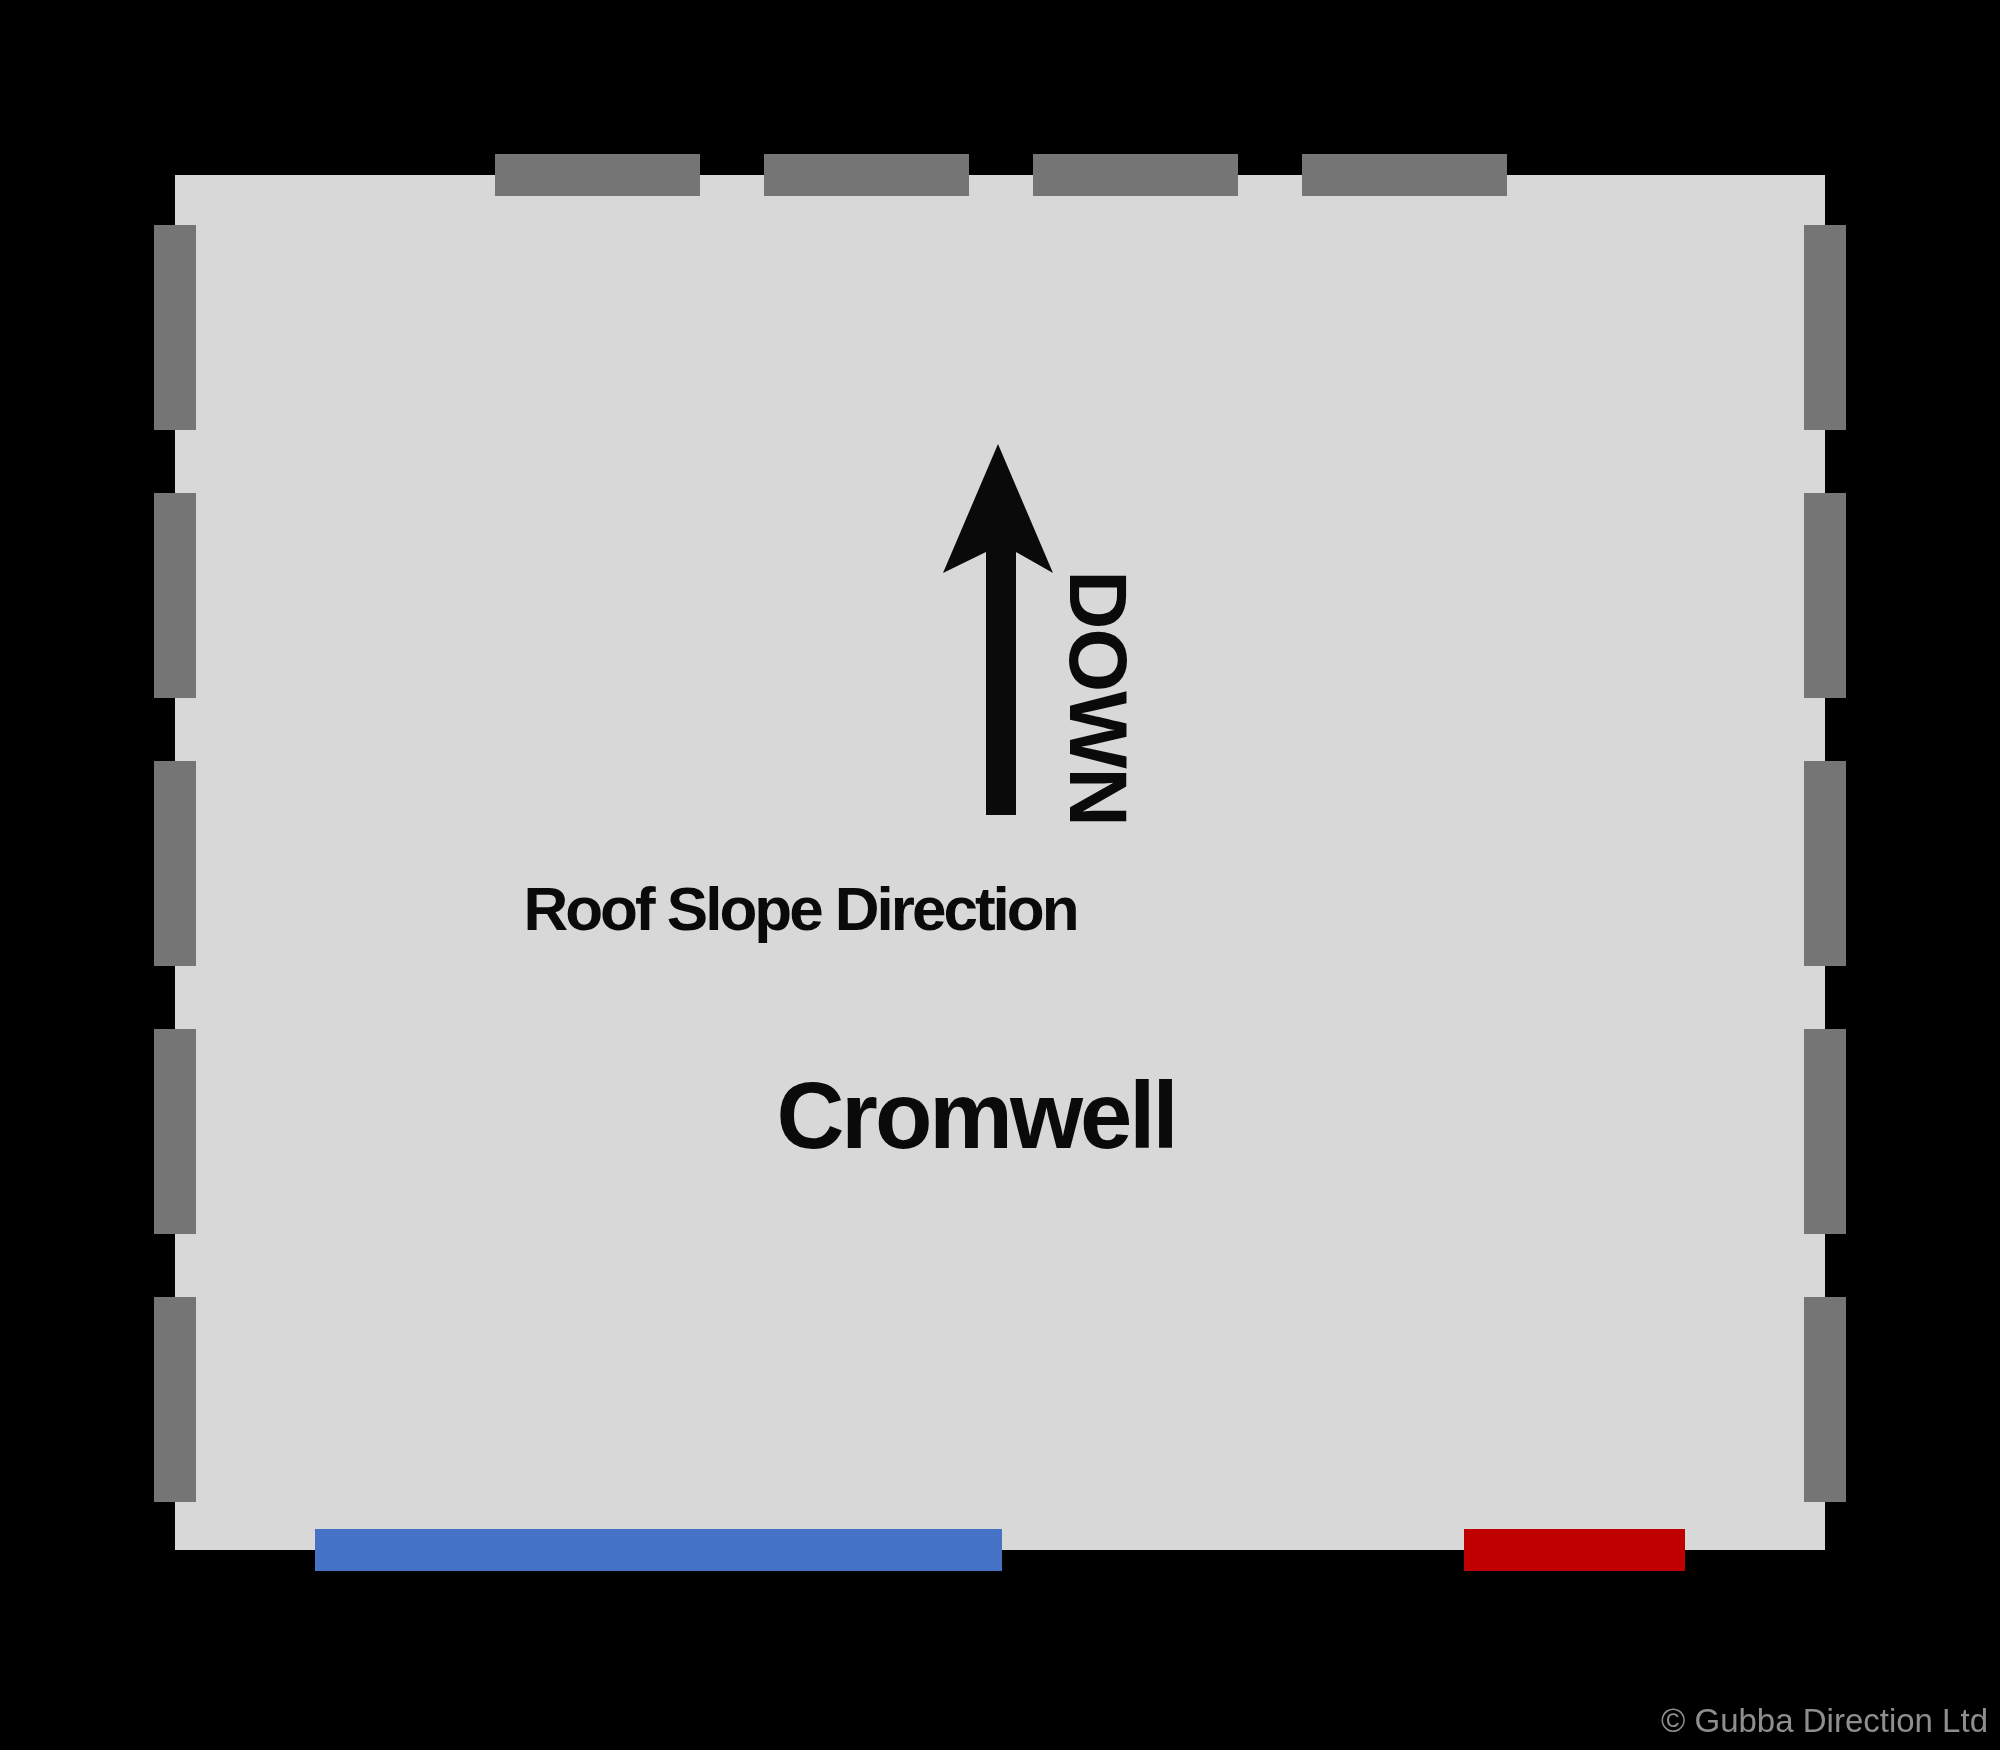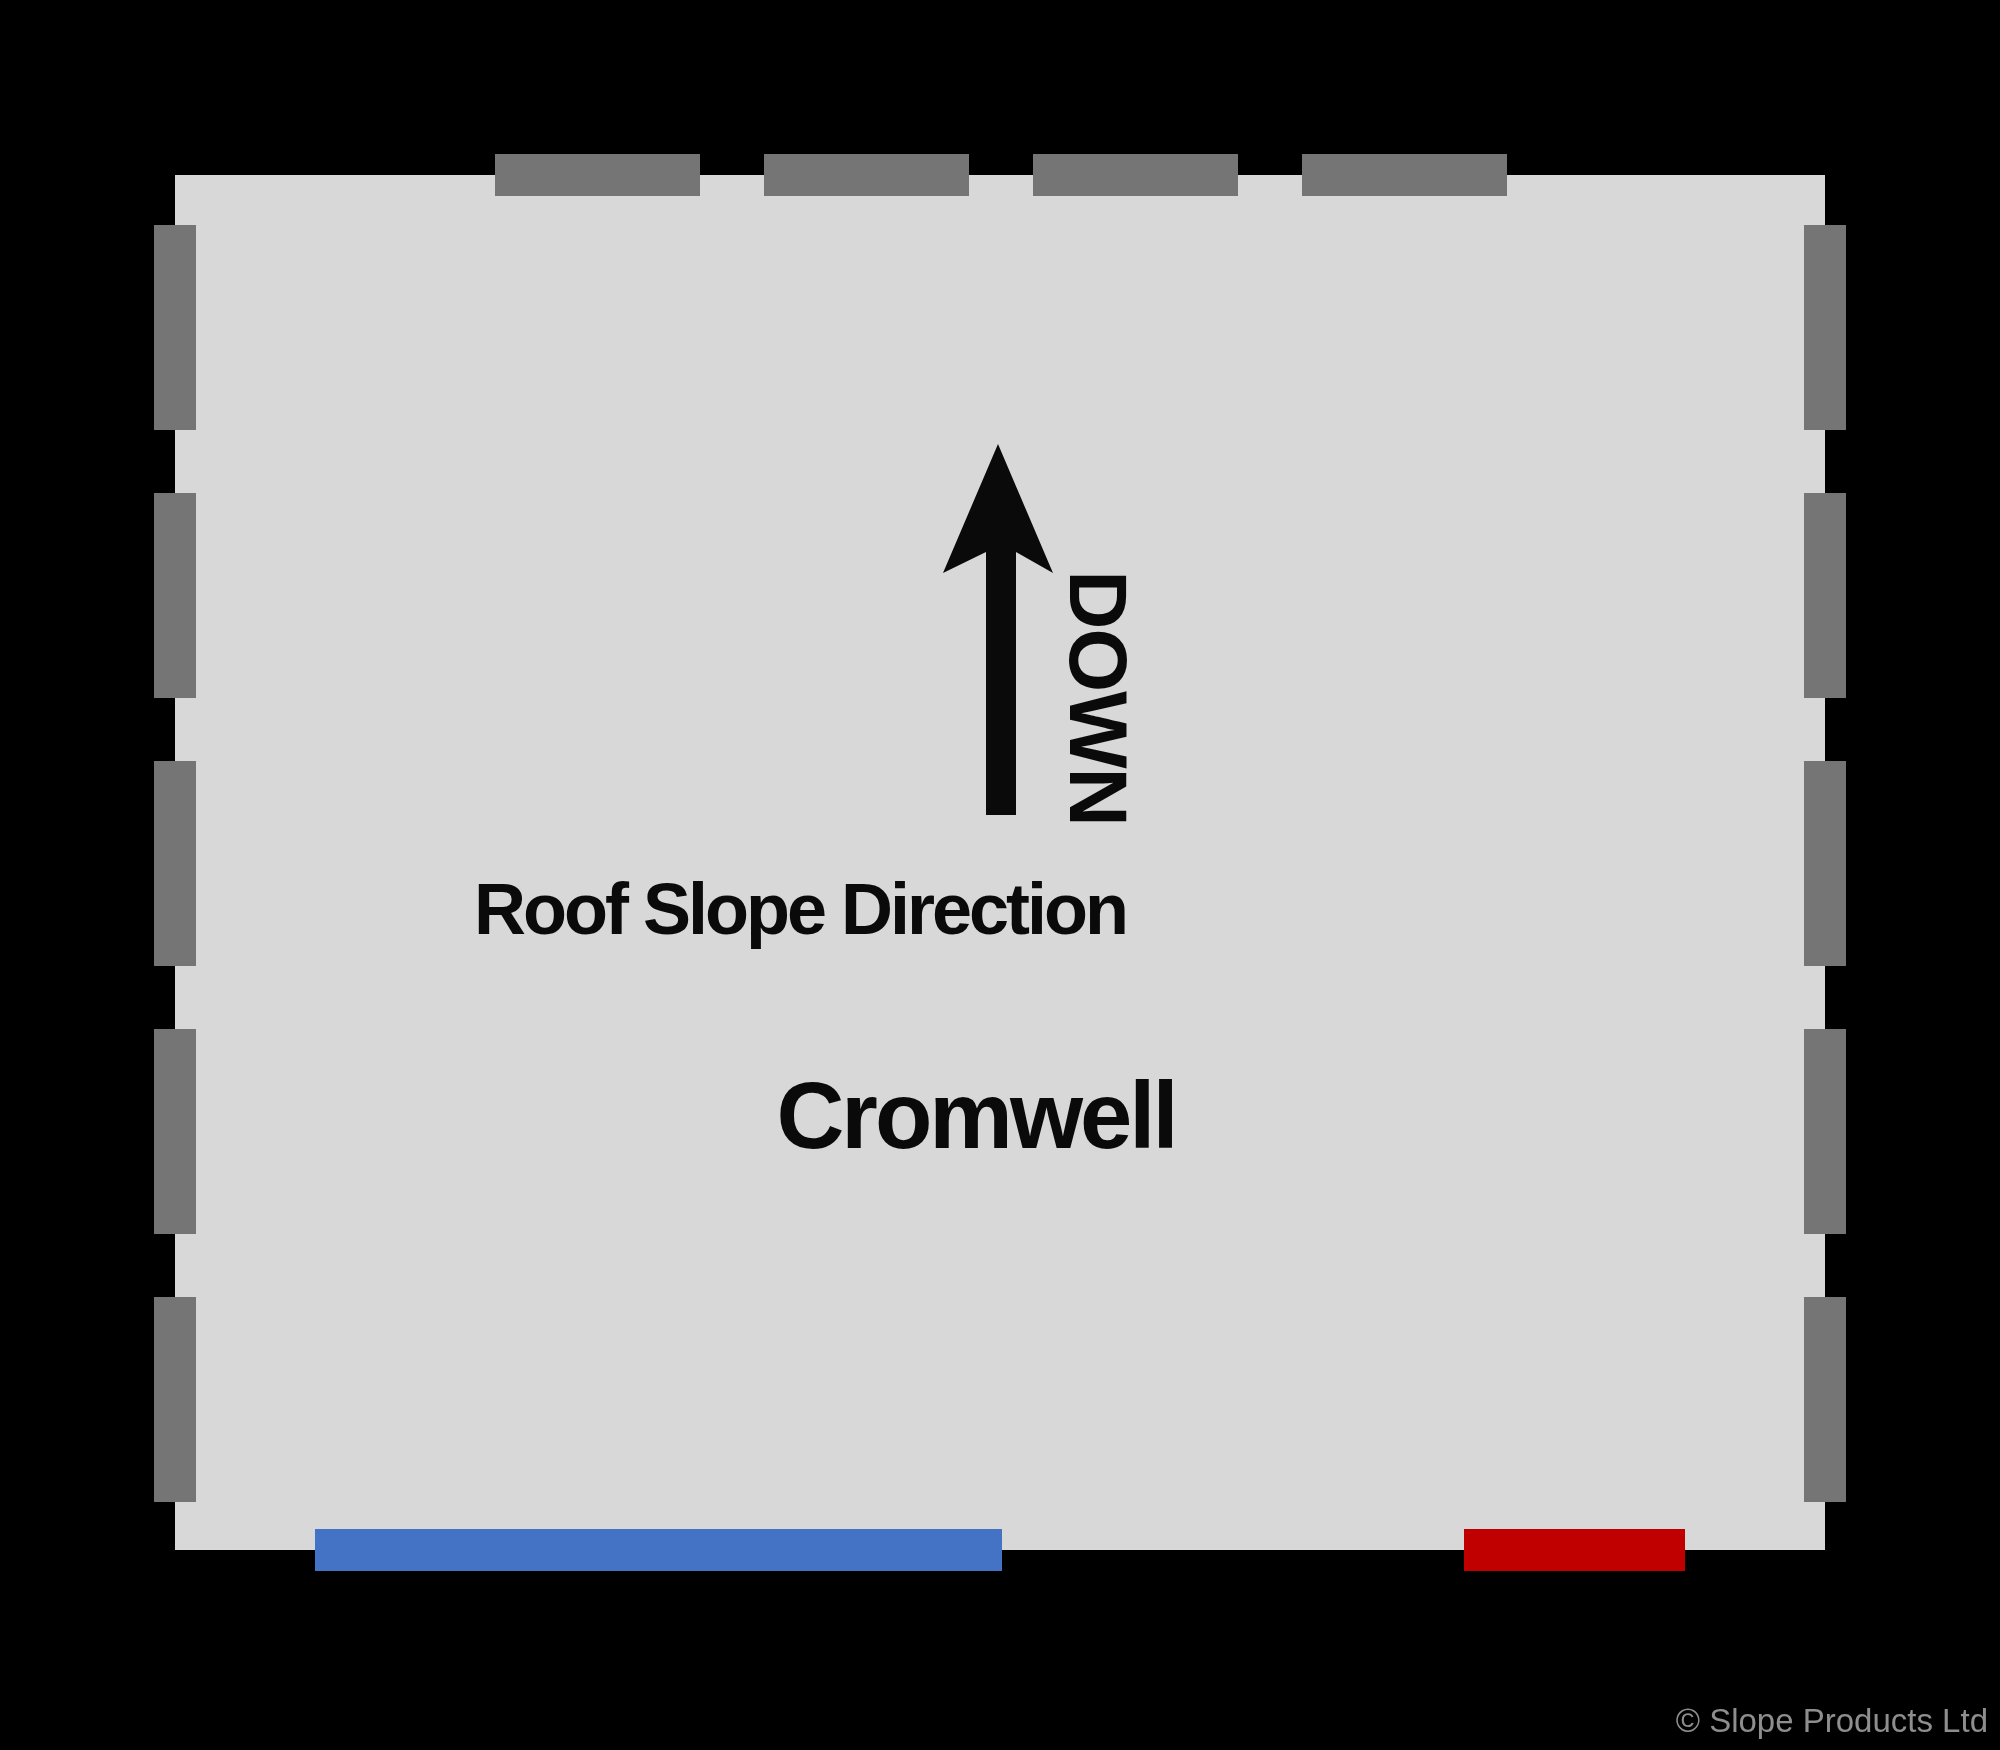--- a/index.html
+++ b/index.html
@@ -78,21 +78,21 @@
     letter-spacing: -1px;
     color: var(--ink);
     white-space: nowrap;
   }
 
   .roof-slope-label {
     position: absolute;
     left: 0; top: 855px;
     width: 1600px;
     text-align: center;
-    font-size: 72px;
+    font-size: 62px;
     font-weight: bold;
     letter-spacing: -3px;
     line-height: 108px;
     color: var(--ink);
     white-space: nowrap;
   }
 
   .plan-title {
     position: absolute;
     left: 0; top: 1062px;
@@ -148,15 +148,15 @@
     </svg>
   </div>
 
   <div class="down-label">DOWN</div>
   <div class="roof-slope-label">Roof Slope Direction</div>
 
   <div class="plan-title">
     <div>Cromwell</div>
   </div>
 
-  <div class="copyright-text">© Slope Products Ltd</div>
+  <div class="copyright-text">© Gubba Direction Ltd</div>
 
 </div>
 
 </body></html>

